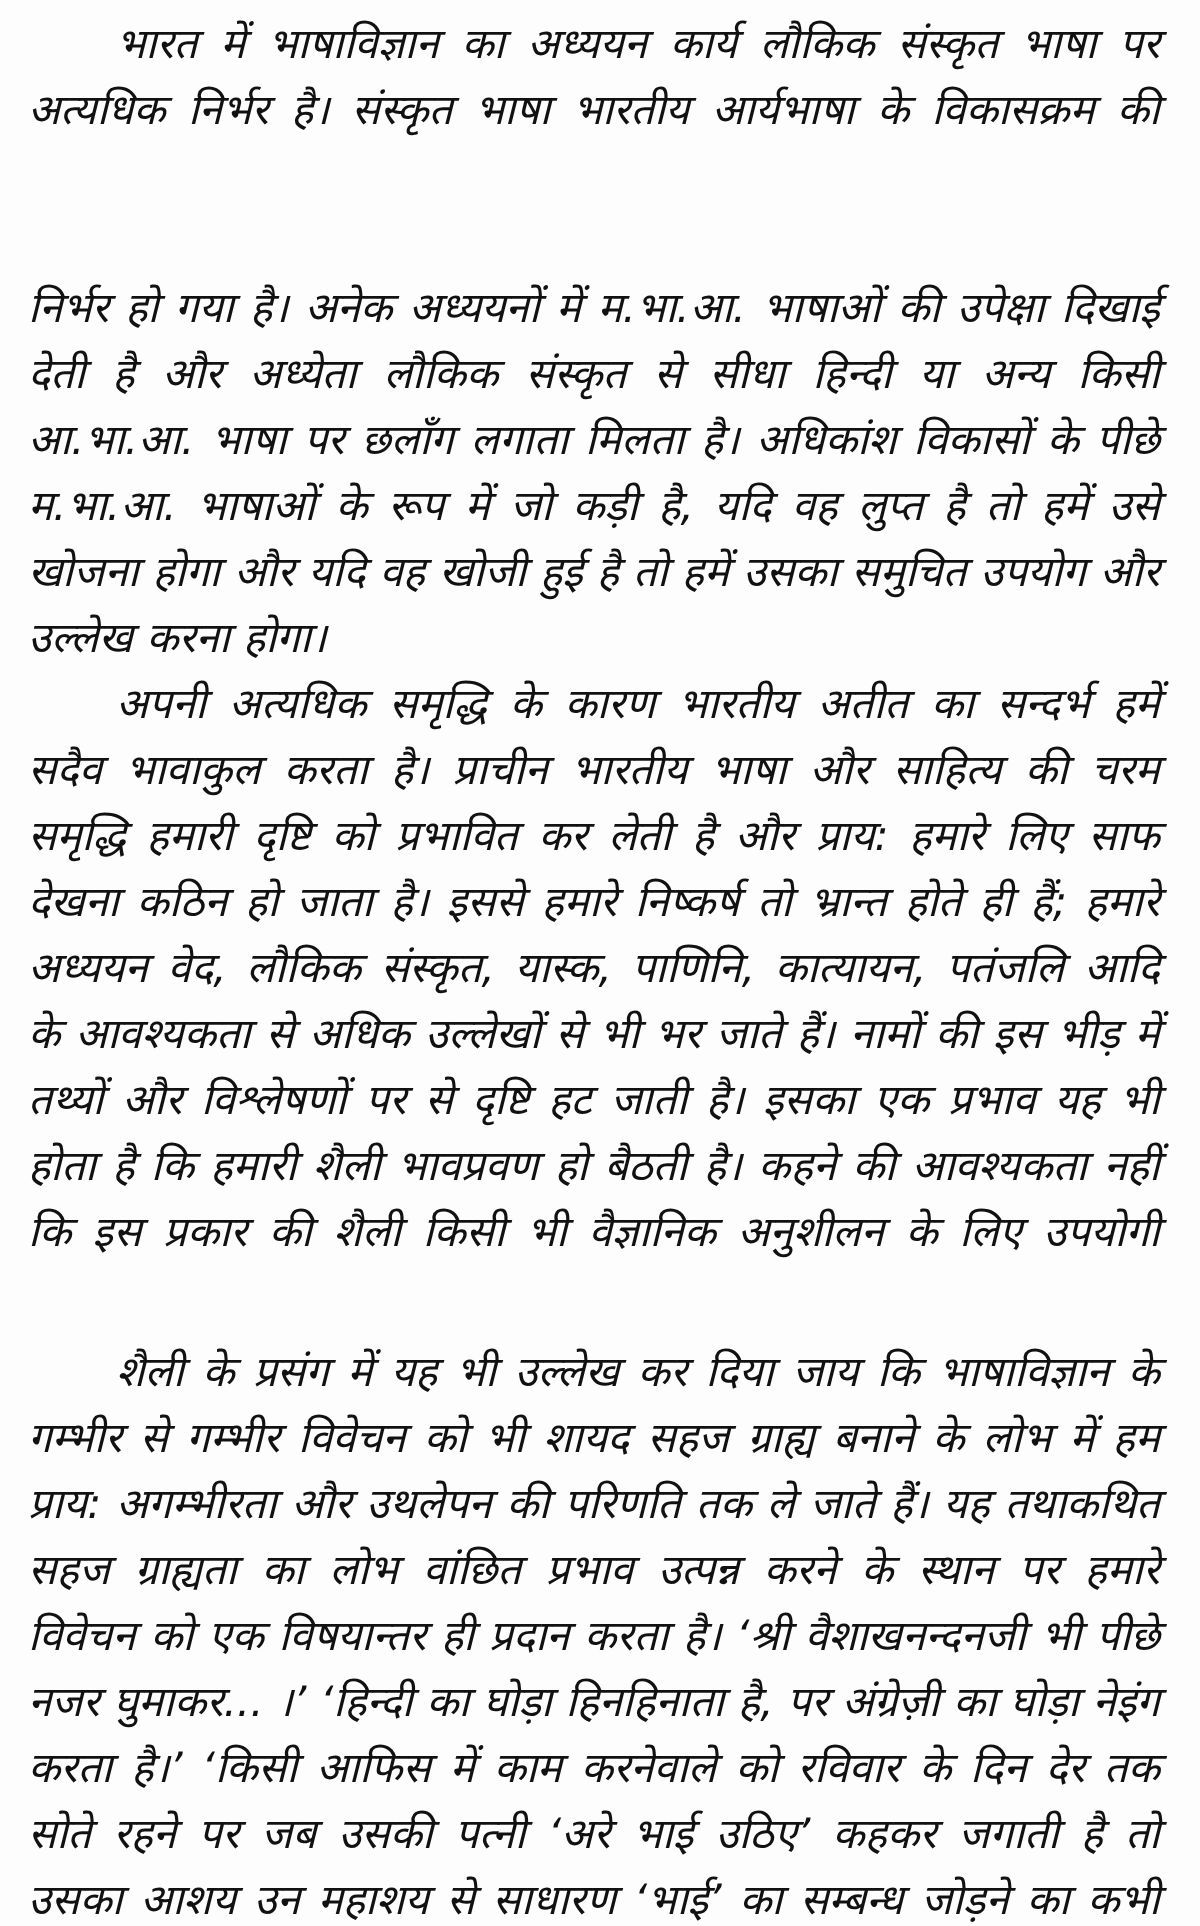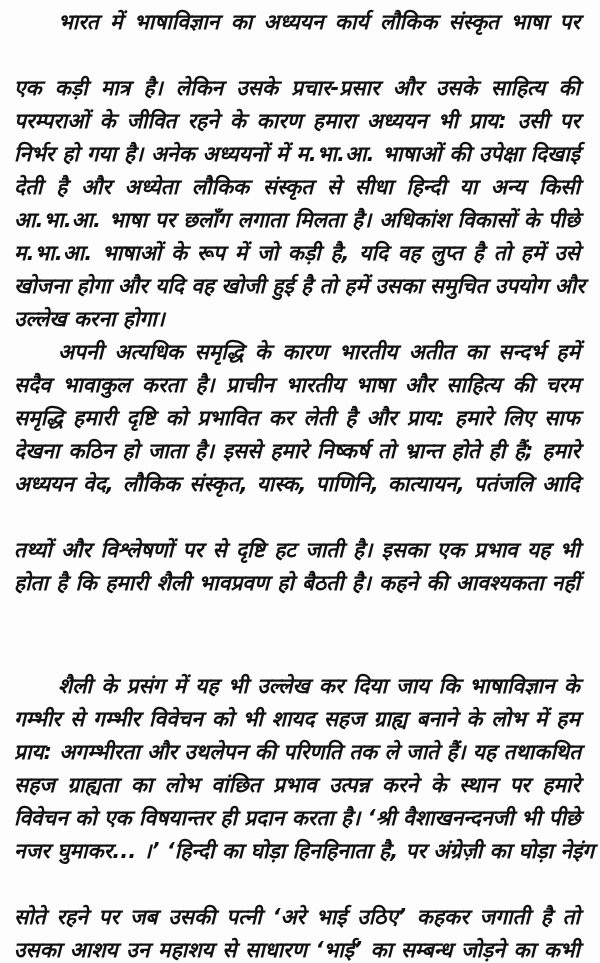--- a/index.html
+++ b/index.html
@@ -14,49 +14,50 @@
     width: 566px;
     height: 33px;
     font-family: "DejaVu Sans", sans-serif;
     font-style: italic;
     font-size: 21px;
     line-height: 33px;
     color: #111111;
     white-space: nowrap;
     text-align: justify;
     text-align-last: justify;
-    font-weight: bold;
   }
   .line.indent { left: 58px; width: 522px; }
   .line.last { text-align-last: left; }
 </style>
 </head>
 <body>
 
 <div class="page">
 
   <div class="line indent" style="top:6px">भारत में भाषाविज्ञान का अध्ययन कार्य लौकिक संस्कृत भाषा पर</div>
-  <div class="line" style="top:72px">एक कड़ी मात्र है। लेकिन उसके प्रचार-प्रसार और उसके साहित्य की</div>
-  <div class="line" style="top:105px">परम्पराओं के जीवित रहने के कारण हमारा अध्ययन भी प्राय: उसी पर</div>
+  <div class="line" style="top:39px">अत्यधिक निर्भर है। संस्कृत भाषा भारतीय आर्यभाषा के विकासक्रम की</div>
   <div class="line" style="top:138px">निर्भर हो गया है। अनेक अध्ययनों में म.भा.आ. भाषाओं की उपेक्षा दिखाई</div>
   <div class="line" style="top:171px">देती है और अध्येता लौकिक संस्कृत से सीधा हिन्दी या अन्य किसी</div>
   <div class="line" style="top:204px">आ.भा.आ. भाषा पर छलाँग लगाता मिलता है। अधिकांश विकासों के पीछे</div>
   <div class="line" style="top:270px">खोजना होगा और यदि वह खोजी हुई है तो हमें उसका समुचित उपयोग और</div>
   <div class="line" style="top:237px">म.भा.आ. भाषाओं के रूप में जो कड़ी है, यदि वह लुप्त है तो हमें उसे</div>
   <div class="line last" style="top:303px">उल्लेख करना होगा।</div>
 
   <div class="line indent" style="top:336px">अपनी अत्यधिक समृद्धि के कारण भारतीय अतीत का सन्दर्भ हमें</div>
   <div class="line" style="top:369px">सदैव भावाकुल करता है। प्राचीन भारतीय भाषा और साहित्य की चरम</div>
   <div class="line" style="top:402px">समृद्धि हमारी दृष्टि को प्रभावित कर लेती है और प्राय: हमारे लिए साफ</div>
   <div class="line" style="top:435px">देखना कठिन हो जाता है। इससे हमारे निष्कर्ष तो भ्रान्त होते ही हैं; हमारे</div>
   <div class="line" style="top:468px">अध्ययन वेद, लौकिक संस्कृत, यास्क, पाणिनि, कात्यायन, पतंजलि आदि</div>
+  <div class="line" style="top:501px">के आवश्यकता से अधिक उल्लेखों से भी भर जाते हैं। नामों की इस भीड़ में</div>
   <div class="line" style="top:534px">तथ्यों और विश्लेषणों पर से दृष्टि हट जाती है। इसका एक प्रभाव यह भी</div>
   <div class="line" style="top:567px">होता है कि हमारी शैली भावप्रवण हो बैठती है। कहने की आवश्यकता नहीं</div>
+  <div class="line" style="top:600px">कि इस प्रकार की शैली किसी भी वैज्ञानिक अनुशीलन के लिए उपयोगी</div>
 
   <div class="line" style="top:703px">गम्भीर से गम्भीर विवेचन को भी शायद सहज ग्राह्य बनाने के लोभ में हम</div>
   <div class="line indent" style="top:670px">शैली के प्रसंग में यह भी उल्लेख कर दिया जाय कि भाषाविज्ञान के</div>
   <div class="line" style="top:736px">प्राय: अगम्भीरता और उथलेपन की परिणति तक ले जाते हैं। यह तथाकथित</div>
   <div class="line" style="top:769px">सहज ग्राह्यता का लोभ वांछित प्रभाव उत्पन्न करने के स्थान पर हमारे</div>
   <div class="line" style="top:802px">विवेचन को एक विषयान्तर ही प्रदान करता है। ‘श्री वैशाखनन्दनजी भी पीछे</div>
   <div class="line" style="top:835px">नजर घुमाकर... ।’ ‘हिन्दी का घोड़ा हिनहिनाता है, पर अंग्रेज़ी का घोड़ा नेइंग</div>
+  <div class="line" style="top:868px">करता है।’ ‘किसी आफिस में काम करनेवाले को रविवार के दिन देर तक</div>
   <div class="line" style="top:901px">सोते रहने पर जब उसकी पत्नी ‘अरे भाई उठिए’ कहकर जगाती है तो</div>
   <div class="line" style="top:934px">उसका आशय उन महाशय से साधारण ‘भाई’ का सम्बन्ध जोड़ने का कभी</div>
 </div>
 
 </body></html>

